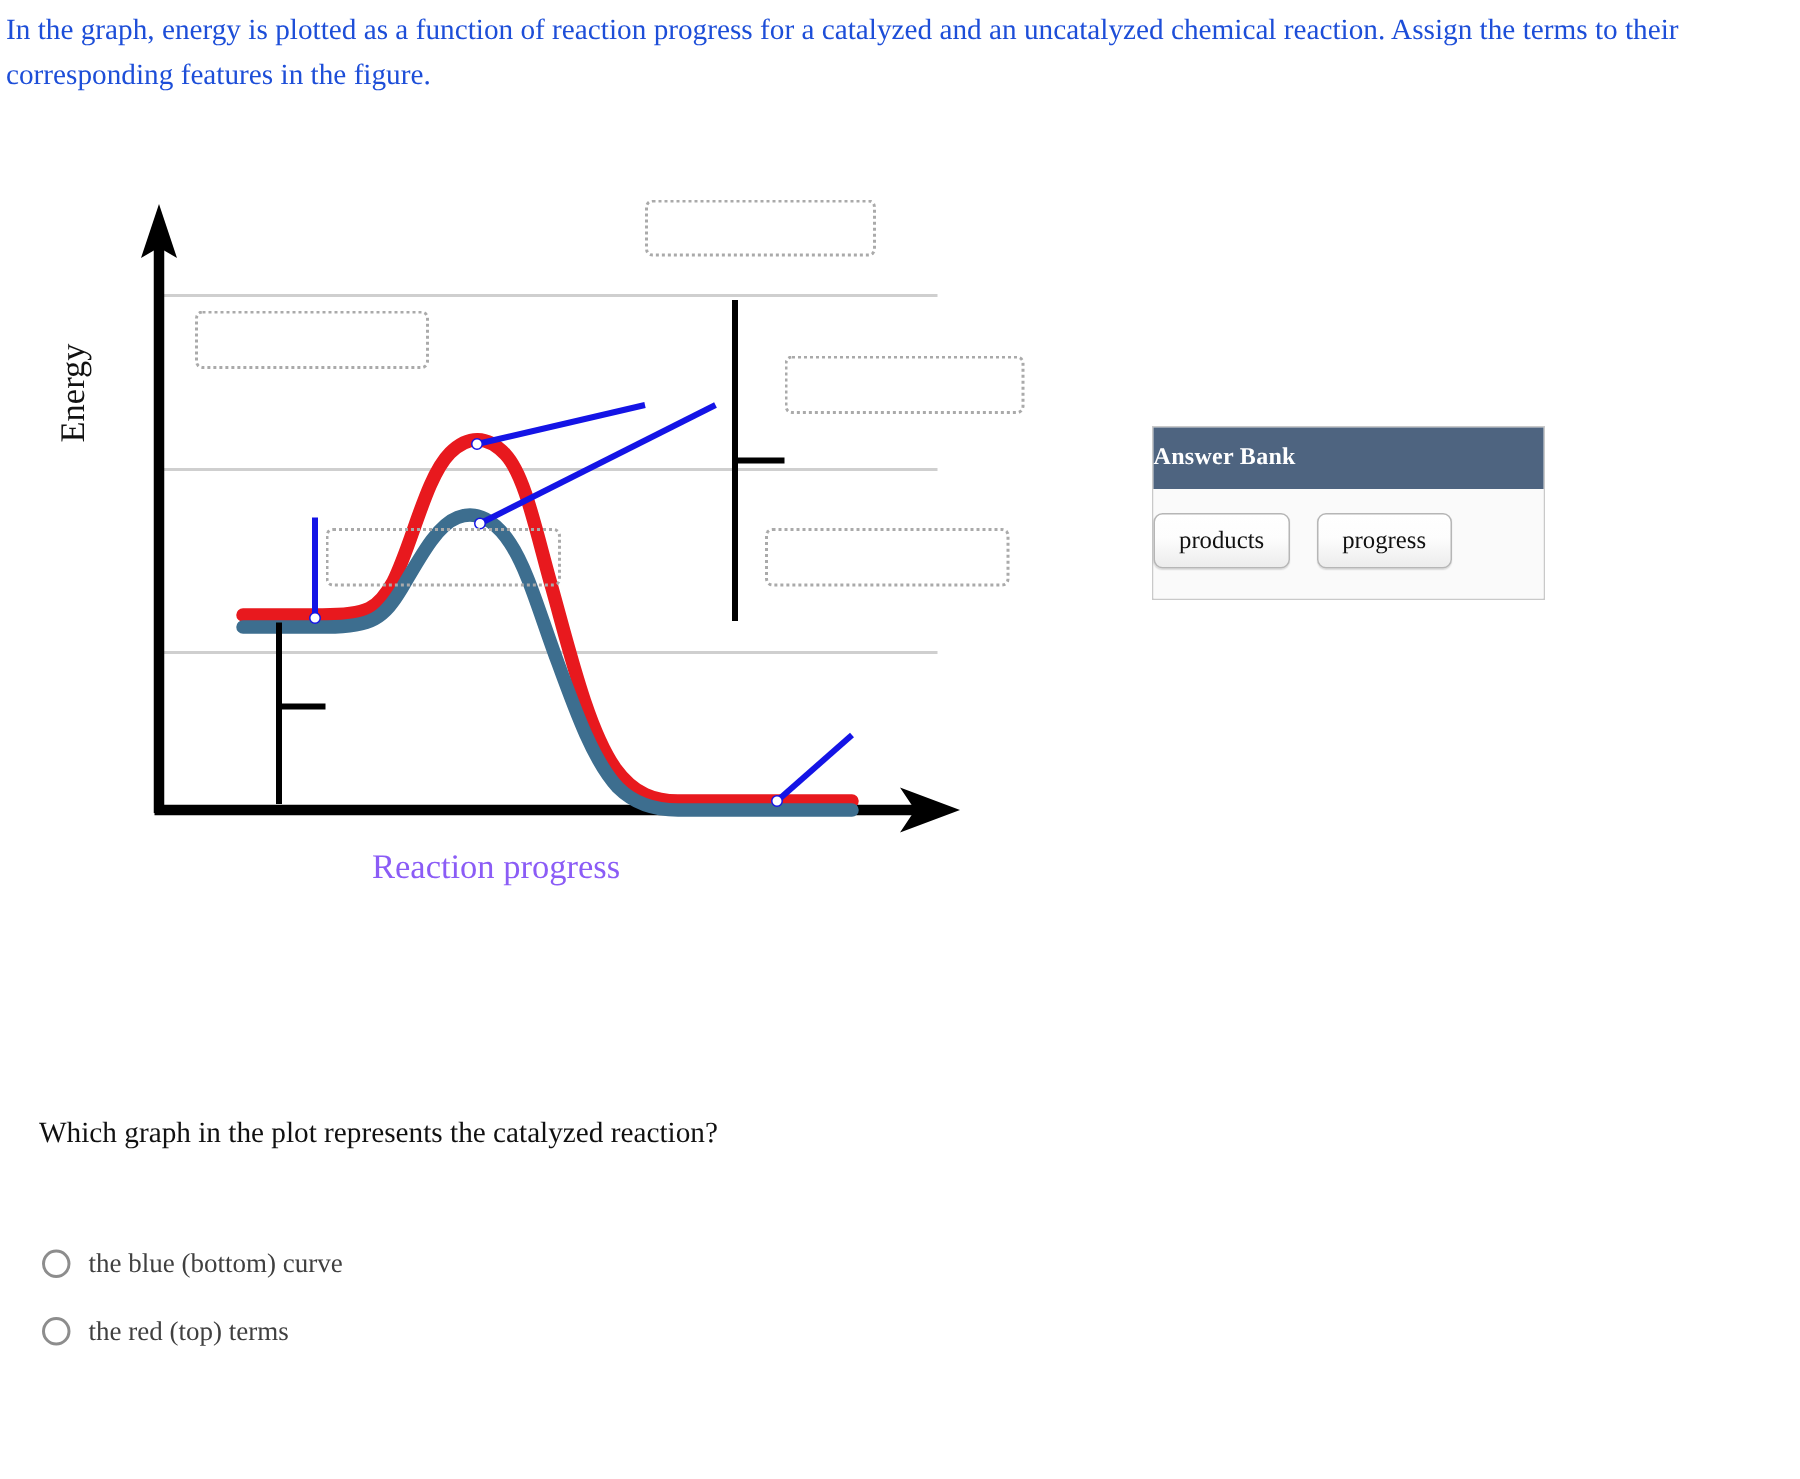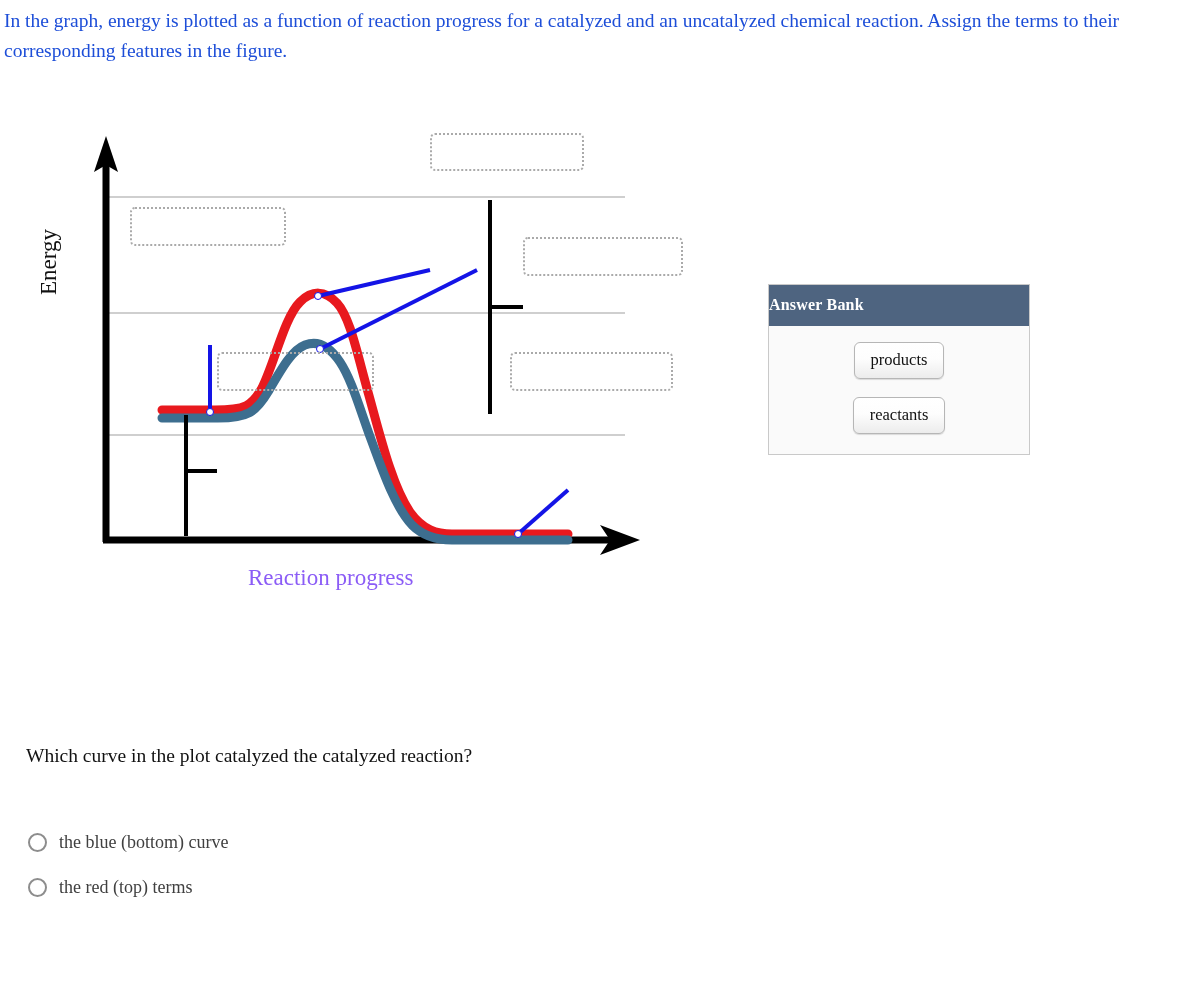--- a/index.html
+++ b/index.html
@@ -79,21 +79,21 @@
     background: #4e6480;
     color: #ffffff;
     font-size: 16px;
     font-weight: bold;
     padding: 11px 0 12px 0;
     letter-spacing: 0.2px;
   }
   #answer-bank-body {
     padding: 16px 0 20px 0;
     display: flex;
-    flex-direction: column;
+    flex-direction: row;
     align-items: center;
     gap: 18px;
     background: #fafafa;
   }
   .bank-chip {
     display: inline-block;
     font-family: "Liberation Serif", "DejaVu Serif", serif;
     font-size: 16.5px;
     color: #111;
     padding: 7px 16px 8px 16px;
@@ -221,25 +221,25 @@
 
   <div class="dropzone" style="left:217px; top:252px; width:157px; height:39px;"></div>
 
   <div class="dropzone" style="left:510px; top:252px; width:163px; height:39px;"></div>
 </div>
 
 <div id="answer-bank">
   <div id="answer-bank-header">Answer Bank</div>
   <div id="answer-bank-body">
     <div class="bank-chip">products</div>
-    <div class="bank-chip">reactants</div>
+    <div class="bank-chip">progress</div>
   </div>
 </div>
 
-<div id="followup">Which curve in the plot catalyzed the catalyzed reaction?</div>
+<div id="followup">Which graph in the plot represents the catalyzed reaction?</div>
 
 <div id="choices">
   <label class="choice">
     <span class="radio"></span>
     <span class="choice-label">the blue (bottom) curve</span>
   </label>
   <label class="choice">
     <span class="radio"></span>
     <span class="choice-label">the red (top) terms</span>
   </label>

